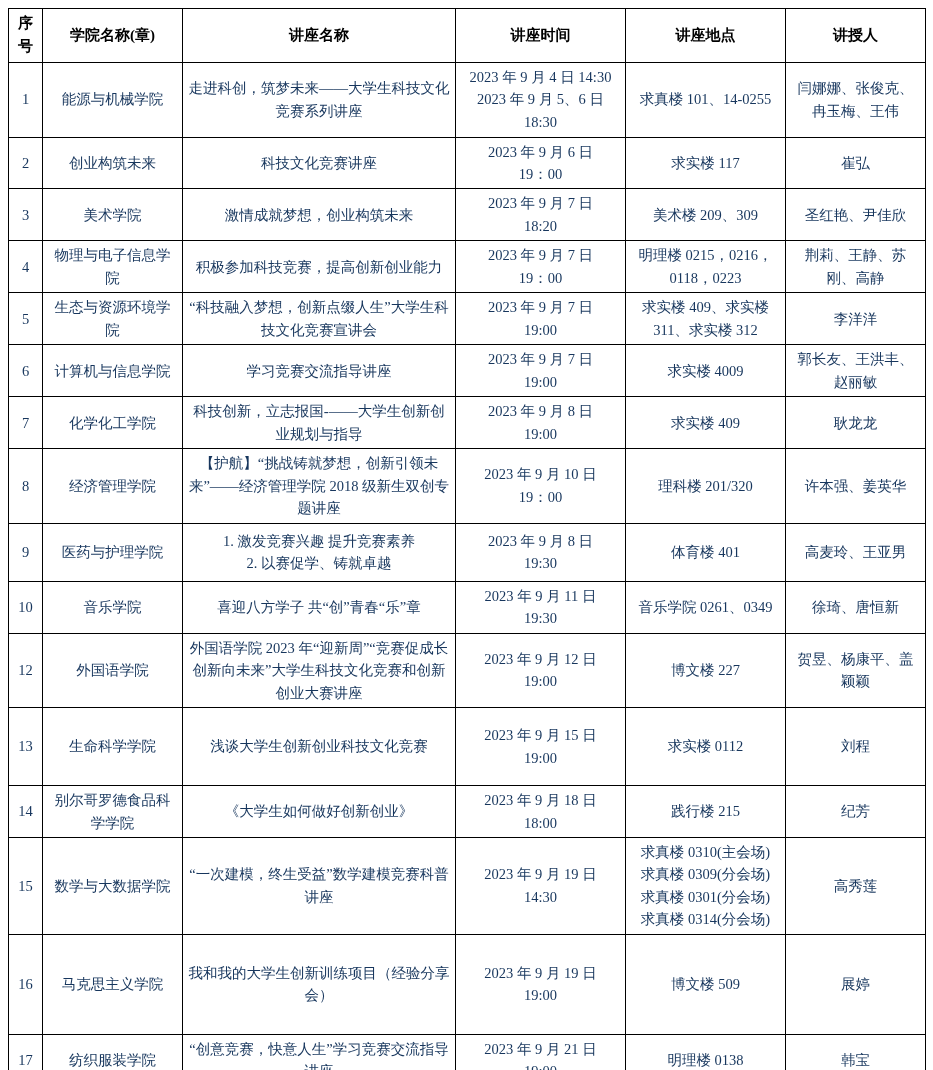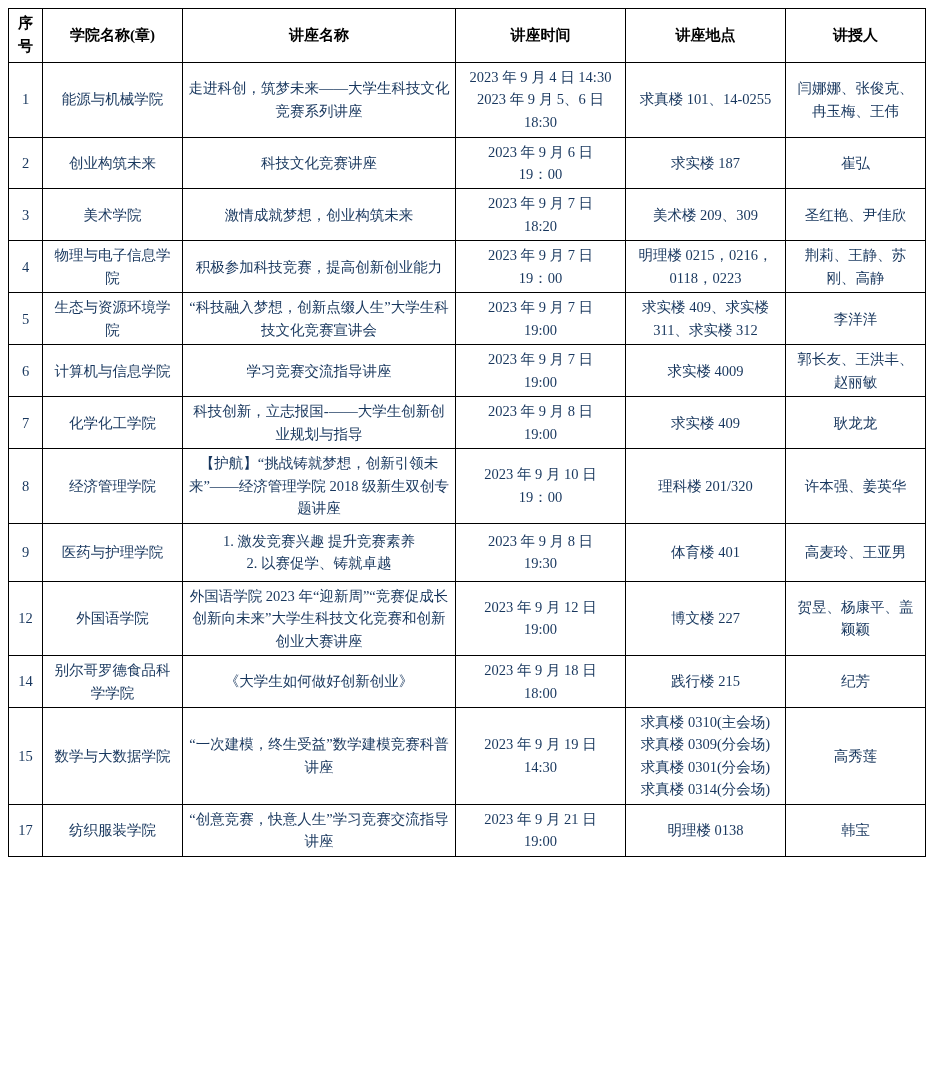--- a/index.html
+++ b/index.html
@@ -92,21 +92,21 @@
 18:30</td>
           <td>求真楼 101、14-0255</td>
           <td>闫娜娜、张俊克、冉玉梅、王伟</td>
         </tr>
         <tr>
           <td>2</td>
           <td>创业构筑未来</td>
           <td>科技文化竞赛讲座</td>
           <td>2023 年 9 月 6 日
 19：00</td>
-          <td>求实楼 187</td>
+          <td>求实楼 117</td>
           <td>崔弘</td>
         </tr>
         <tr>
           <td>3</td>
           <td>美术学院</td>
           <td>激情成就梦想，创业构筑未来</td>
           <td>2023 年 9 月 7 日
 18:20</td>
           <td>美术楼 209、309</td>
           <td>圣红艳、尹佳欣</td>
@@ -160,27 +160,45 @@
           <td>9</td>
           <td>医药与护理学院</td>
           <td>1. 激发竞赛兴趣  提升竞赛素养
 2. 以赛促学、铸就卓越</td>
           <td>2023 年 9 月 8 日
 19:30</td>
           <td>体育楼 401</td>
           <td>高麦玲、王亚男</td>
         </tr>
         <tr>
+          <td>10</td>
+          <td>音乐学院</td>
+          <td>喜迎八方学子  共“创”青春“乐”章</td>
+          <td>2023 年 9 月 11 日
+19:30</td>
+          <td>音乐学院 0261、0349</td>
+          <td>徐琦、唐恒新</td>
+        </tr>
+        <tr>
           <td>12</td>
           <td>外国语学院</td>
           <td>外国语学院 2023 年“迎新周”“竞赛促成长 创新向未来”大学生科技文化竞赛和创新创业大赛讲座</td>
           <td>2023 年 9 月 12 日
 19:00</td>
           <td>博文楼 227</td>
           <td>贺昱、杨康平、盖颖颖</td>
+        </tr>
+        <tr>
+          <td>13</td>
+          <td>生命科学学院</td>
+          <td>浅谈大学生创新创业科技文化竞赛</td>
+          <td>2023 年 9 月 15 日
+19:00</td>
+          <td>求实楼 0112</td>
+          <td>刘程</td>
         </tr>
         <tr>
           <td>14</td>
           <td>别尔哥罗德食品科学学院</td>
           <td>《大学生如何做好创新创业》</td>
           <td>2023 年 9 月 18 日
 18:00</td>
           <td>践行楼 215</td>
           <td>纪芳</td>
         </tr>
@@ -190,20 +208,29 @@
           <td>“一次建模，终生受益”数学建模竞赛科普讲座</td>
           <td>2023 年 9 月 19 日
 14:30</td>
           <td>求真楼 0310(主会场)
 求真楼 0309(分会场)
 求真楼 0301(分会场)
 求真楼 0314(分会场)</td>
           <td>高秀莲</td>
         </tr>
         <tr>
+          <td>16</td>
+          <td>马克思主义学院</td>
+          <td>我和我的大学生创新训练项目（经验分享会）</td>
+          <td>2023 年 9 月 19 日
+19:00</td>
+          <td>博文楼 509</td>
+          <td>展婷</td>
+        </tr>
+        <tr>
           <td>17</td>
           <td>纺织服装学院</td>
           <td>“创意竞赛，快意人生”学习竞赛交流指导讲座</td>
           <td>2023 年 9 月 21 日
 19:00</td>
           <td>明理楼 0138</td>
           <td>韩宝</td>
         </tr>
       </tbody>
   </table>

